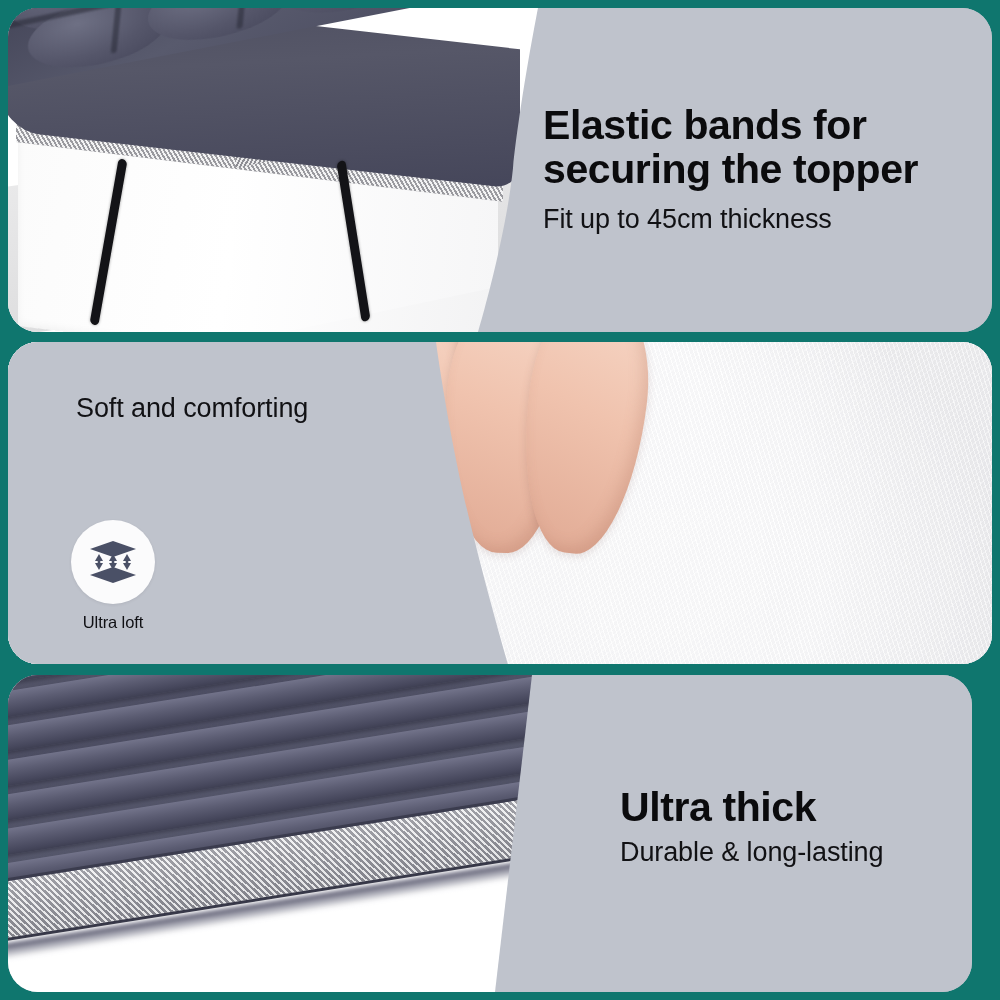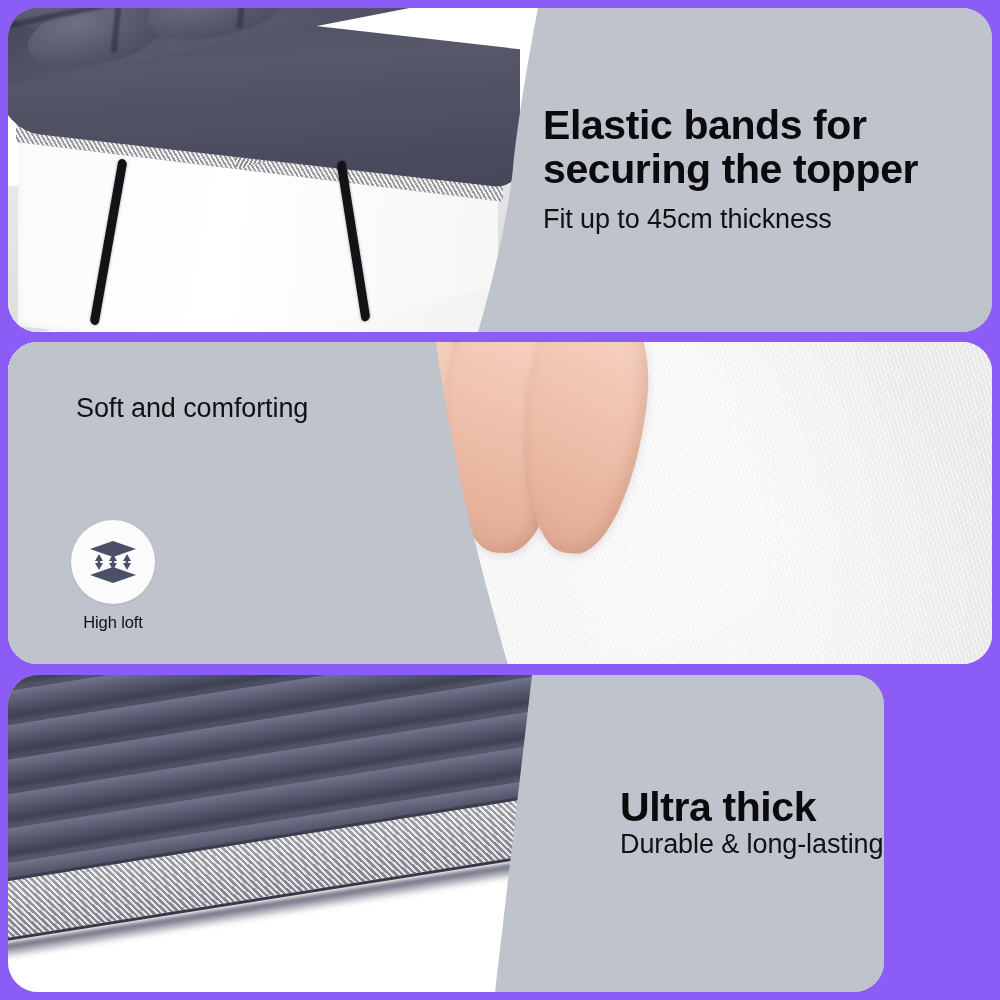--- a/index.html
+++ b/index.html
@@ -4,21 +4,21 @@
 <title>Mattress Topper Feature Panels</title>
 <style>
   * { margin:0; padding:0; box-sizing:border-box; }
   html,body{ background:#ffffff; }
   body{
     width:1000px; height:1000px;
     font-family:"Liberation Sans", sans-serif;
     -webkit-font-smoothing:antialiased;
     overflow:hidden;
   }
-  .board{ position:relative; width:1000px; height:1000px; background:#8b5cf6; }
+  .board{ position:relative; width:1000px; height:1000px; background:#0f766e; }
 
   
   .panel{
     position:absolute;
     overflow:hidden;
     border-radius:30px;
     background:#BFC3CC;
   }
   .half{ position:absolute; top:0; height:100%; overflow:hidden; }
 
@@ -53,30 +53,30 @@
   #row2 .greyside{
     left:0; width:984px; background:#BFC3CC;
     
     clip-path: path('M 0 0 L 428 0 C 428 0 440 90 462 180 C 480 254 500 322 500 322 L 0 322 Z');
   }
   #row2 .t{ left:68px; top:32px; width:400px; }
   #row2 .headline{ font-size:40px; }
   #row2 .subline{ font-size:27px; margin-top:19px; }
 
   
-  #row3{ left:8px; top:675px; width:876px; height:317px; }
+  #row3{ left:8px; top:675px; width:964px; height:317px; }
   #row3 .imgside{ left:0; width:560px; }
   #row3 .greyside{
     left:0; width:984px; background:#BFC3CC;
     
     clip-path: polygon(524px 0, 984px 0, 984px 317px, 487px 317px);
   }
   #row3 .t{ left:612px; top:110px; width:360px; }
   #row3 .headline{ font-size:41px; }
-  #row3 .subline{ font-size:27px; margin-top:0; }
+  #row3 .subline{ font-size:27px; margin-top:8px; }
 
   
   .ph{ position:absolute; inset:0; }
   .img1{ background:#ffffff; }
   .i1-floor{
     position:absolute; left:-40px; bottom:-10px; width:640px; height:150px;
     background:linear-gradient(#e9e9ea,#dededf);
     transform:skewY(-8deg); transform-origin:left bottom;
   }
   .i1-mattress{
@@ -291,21 +291,21 @@
             <g fill="#4A5066">
               <polygon points="11,17 15,24 7,24"></polygon>
               <polygon points="11,33 15,26 7,26"></polygon>
               <polygon points="25,17 29,24 21,24"></polygon>
               <polygon points="25,33 29,26 21,26"></polygon>
               <polygon points="39,17 43,24 35,24"></polygon>
               <polygon points="39,33 43,26 35,26"></polygon>
             </g>
           </svg>
         </div>
-        <div class="badge-label">High loft</div>
+        <div class="badge-label">Ultra loft</div>
       </div>
 
 
     </div>
   </section>
 
   <section class="panel" id="row3">
 
     <div class="half imgside">
       <div class="ph img3">

